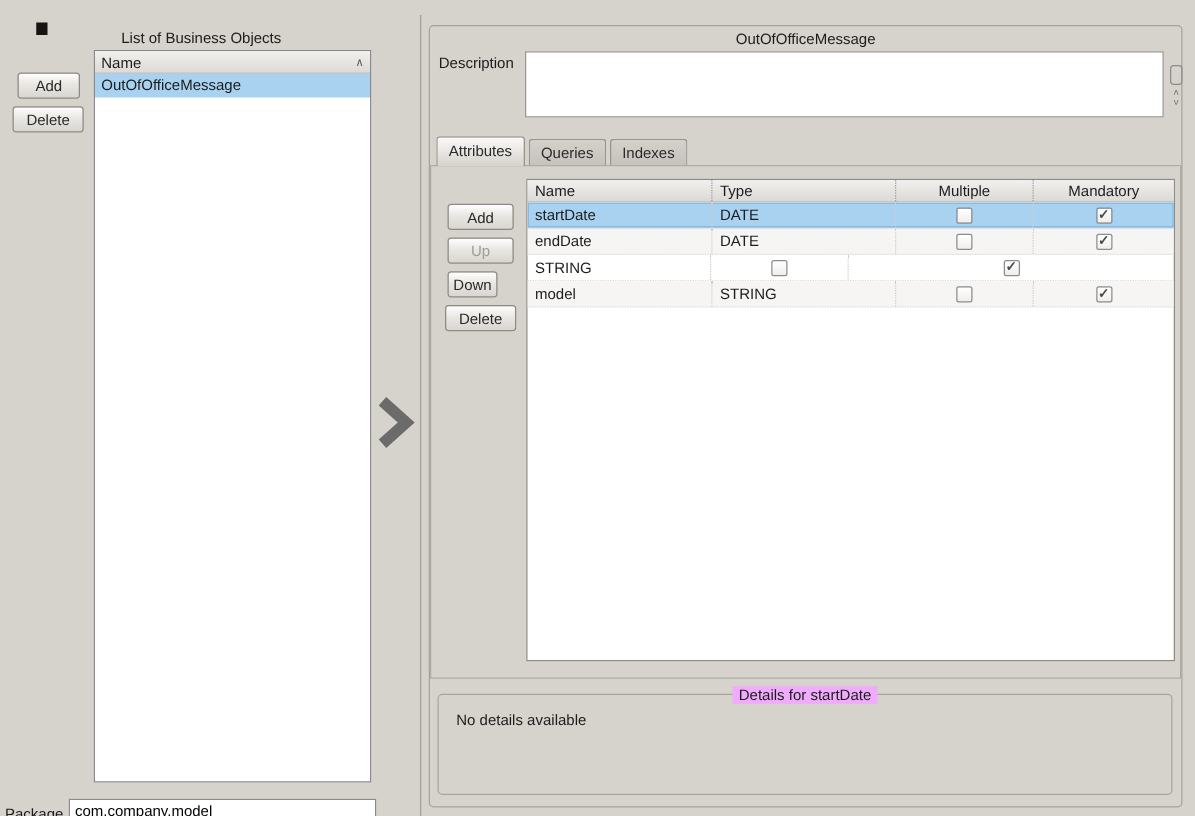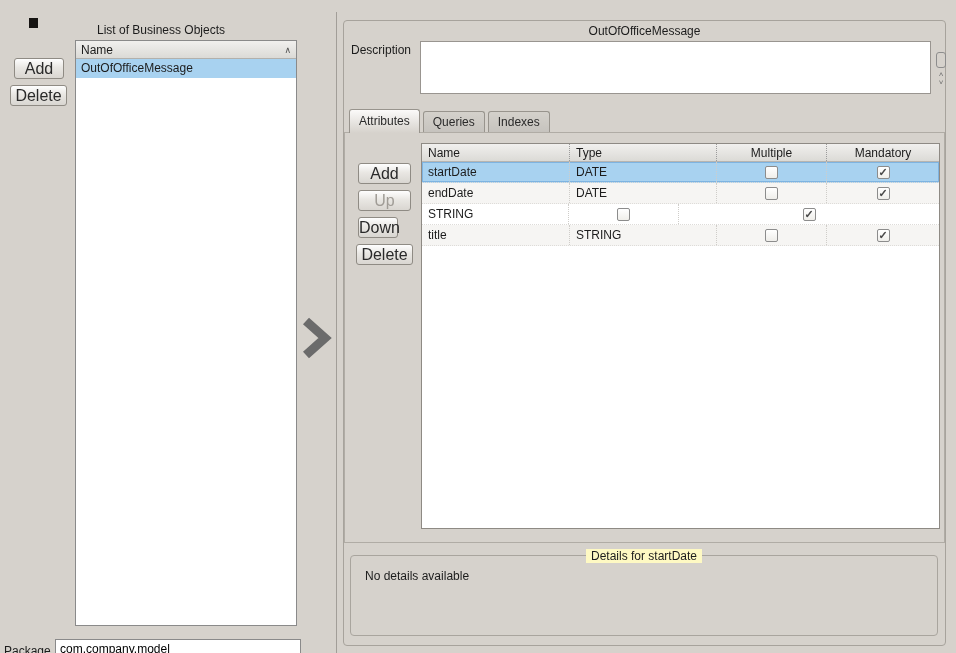--- a/index.html
+++ b/index.html
@@ -13,21 +13,21 @@
     position:relative;
   }
   .screen { position:absolute; left:0; top:12px; width:956px; height:653px; }
 
   
   .btn {
     position:absolute;
     height:21px;
     appearance:none;
     font-family:"Liberation Sans", sans-serif;
-    font-size:16px;
+    font-size:12px;
     color:#2a2a2a;
     background:linear-gradient(#fefefe, #e9e7e3 45%, #d9d6d1);
     border:1px solid #8f8b84;
     border-radius:3px;
     cursor:default;
     text-align:center;
   }
   .btn.disabled { color:#a09c96; }
 
   
@@ -136,21 +136,21 @@
     font-size:11px; line-height:11px; text-align:center; color:#4a4a4a;
   }
   .cb.checked::after { content:"✓"; font-weight:bold; }
 
   
   .details-group {
     position:absolute; left:350px; top:543px; width:588px; height:81px;
     border:1px solid #a9a59e; border-radius:4px;
   }
   .details-title { position:absolute; left:350px; top:537px; width:588px; text-align:center; z-index:2; }
-  .details-title span { background:#fef9c3; padding:0 5px; }
+  .details-title span { background:#f0abfc; padding:0 5px; }
   .details-msg { position:absolute; left:365px; top:557px; }
 </style>
 </head>
 <body>
 
 <div class="screen">
 
   <div class="artifact"></div>
 
   <div class="left-title">List of Business Objects</div>
@@ -231,21 +231,21 @@
         <div class="trow">
           <div class="td cell-type">STRING</div>
           <div class="td cell-multiple">
             <div class="cb"></div>
           </div>
           <div class="td cell-mandatory">
             <div class="cb checked"></div>
           </div>
         </div>
         <div class="trow">
-          <div class="td cell-name">title</div>
+          <div class="td cell-name">model</div>
           <div class="td cell-type">STRING</div>
           <div class="td cell-multiple">
             <div class="cb"></div>
           </div>
           <div class="td cell-mandatory">
             <div class="cb checked"></div>
           </div>
         </div>
       </div>
   </div>

